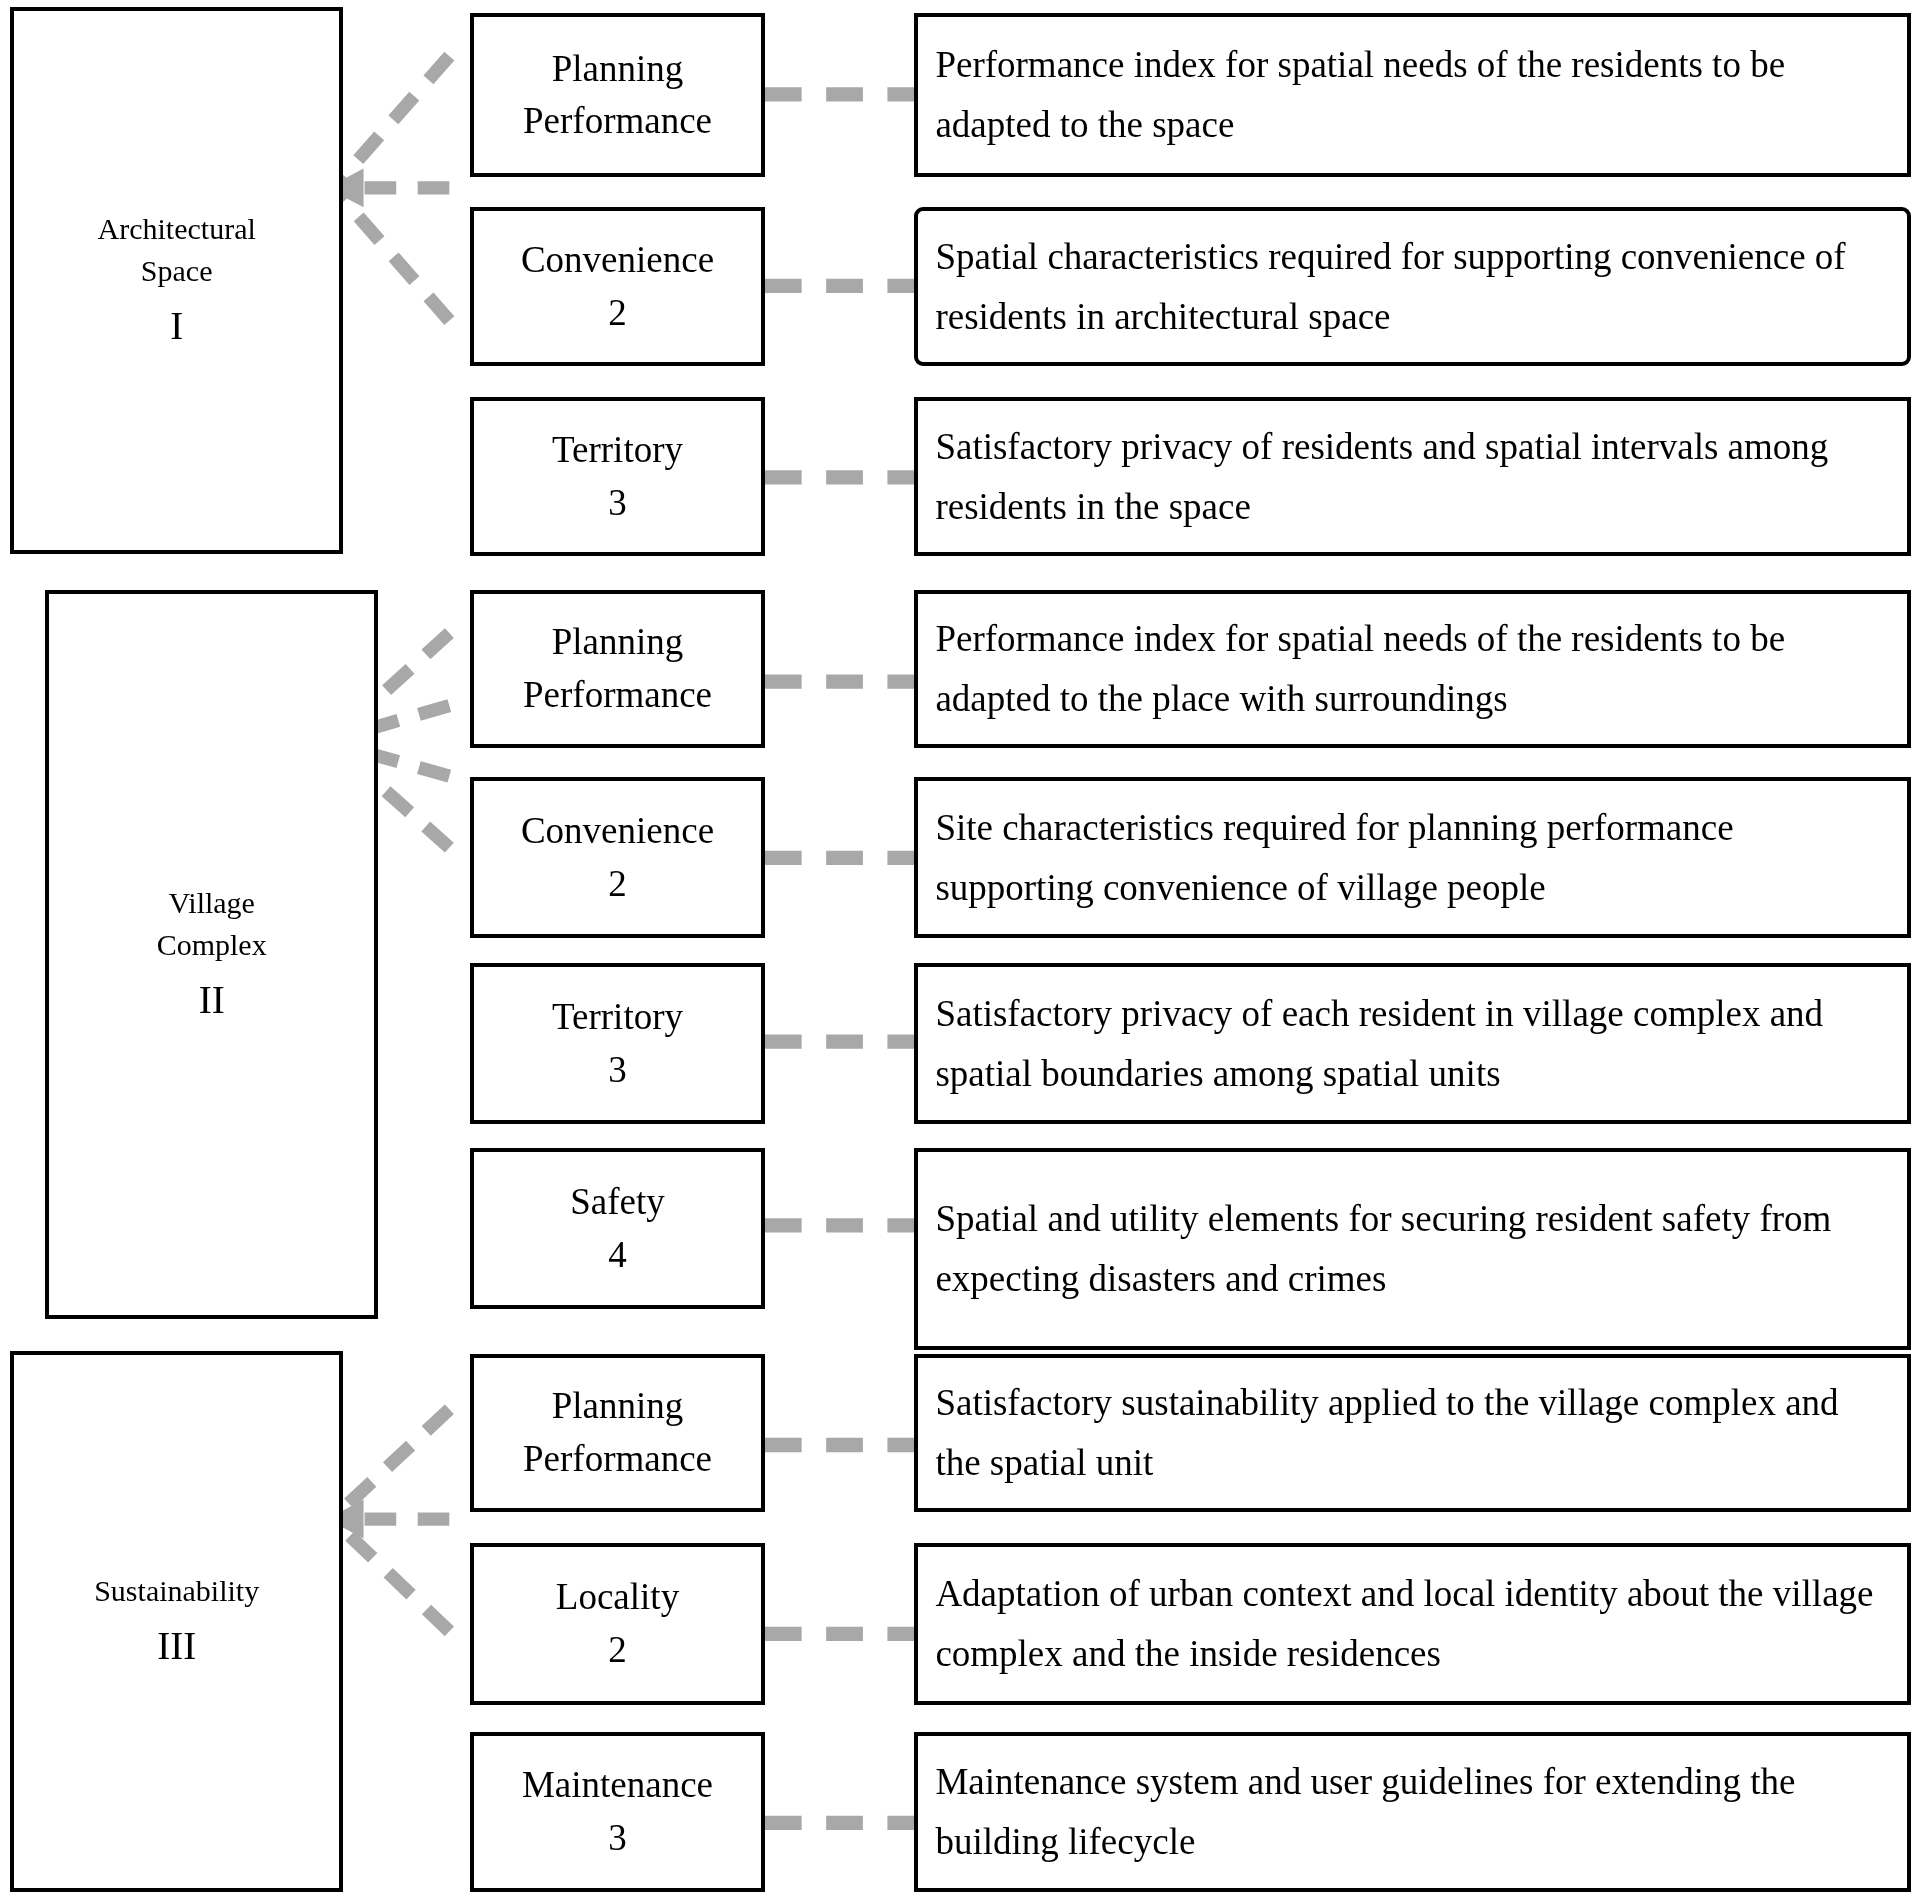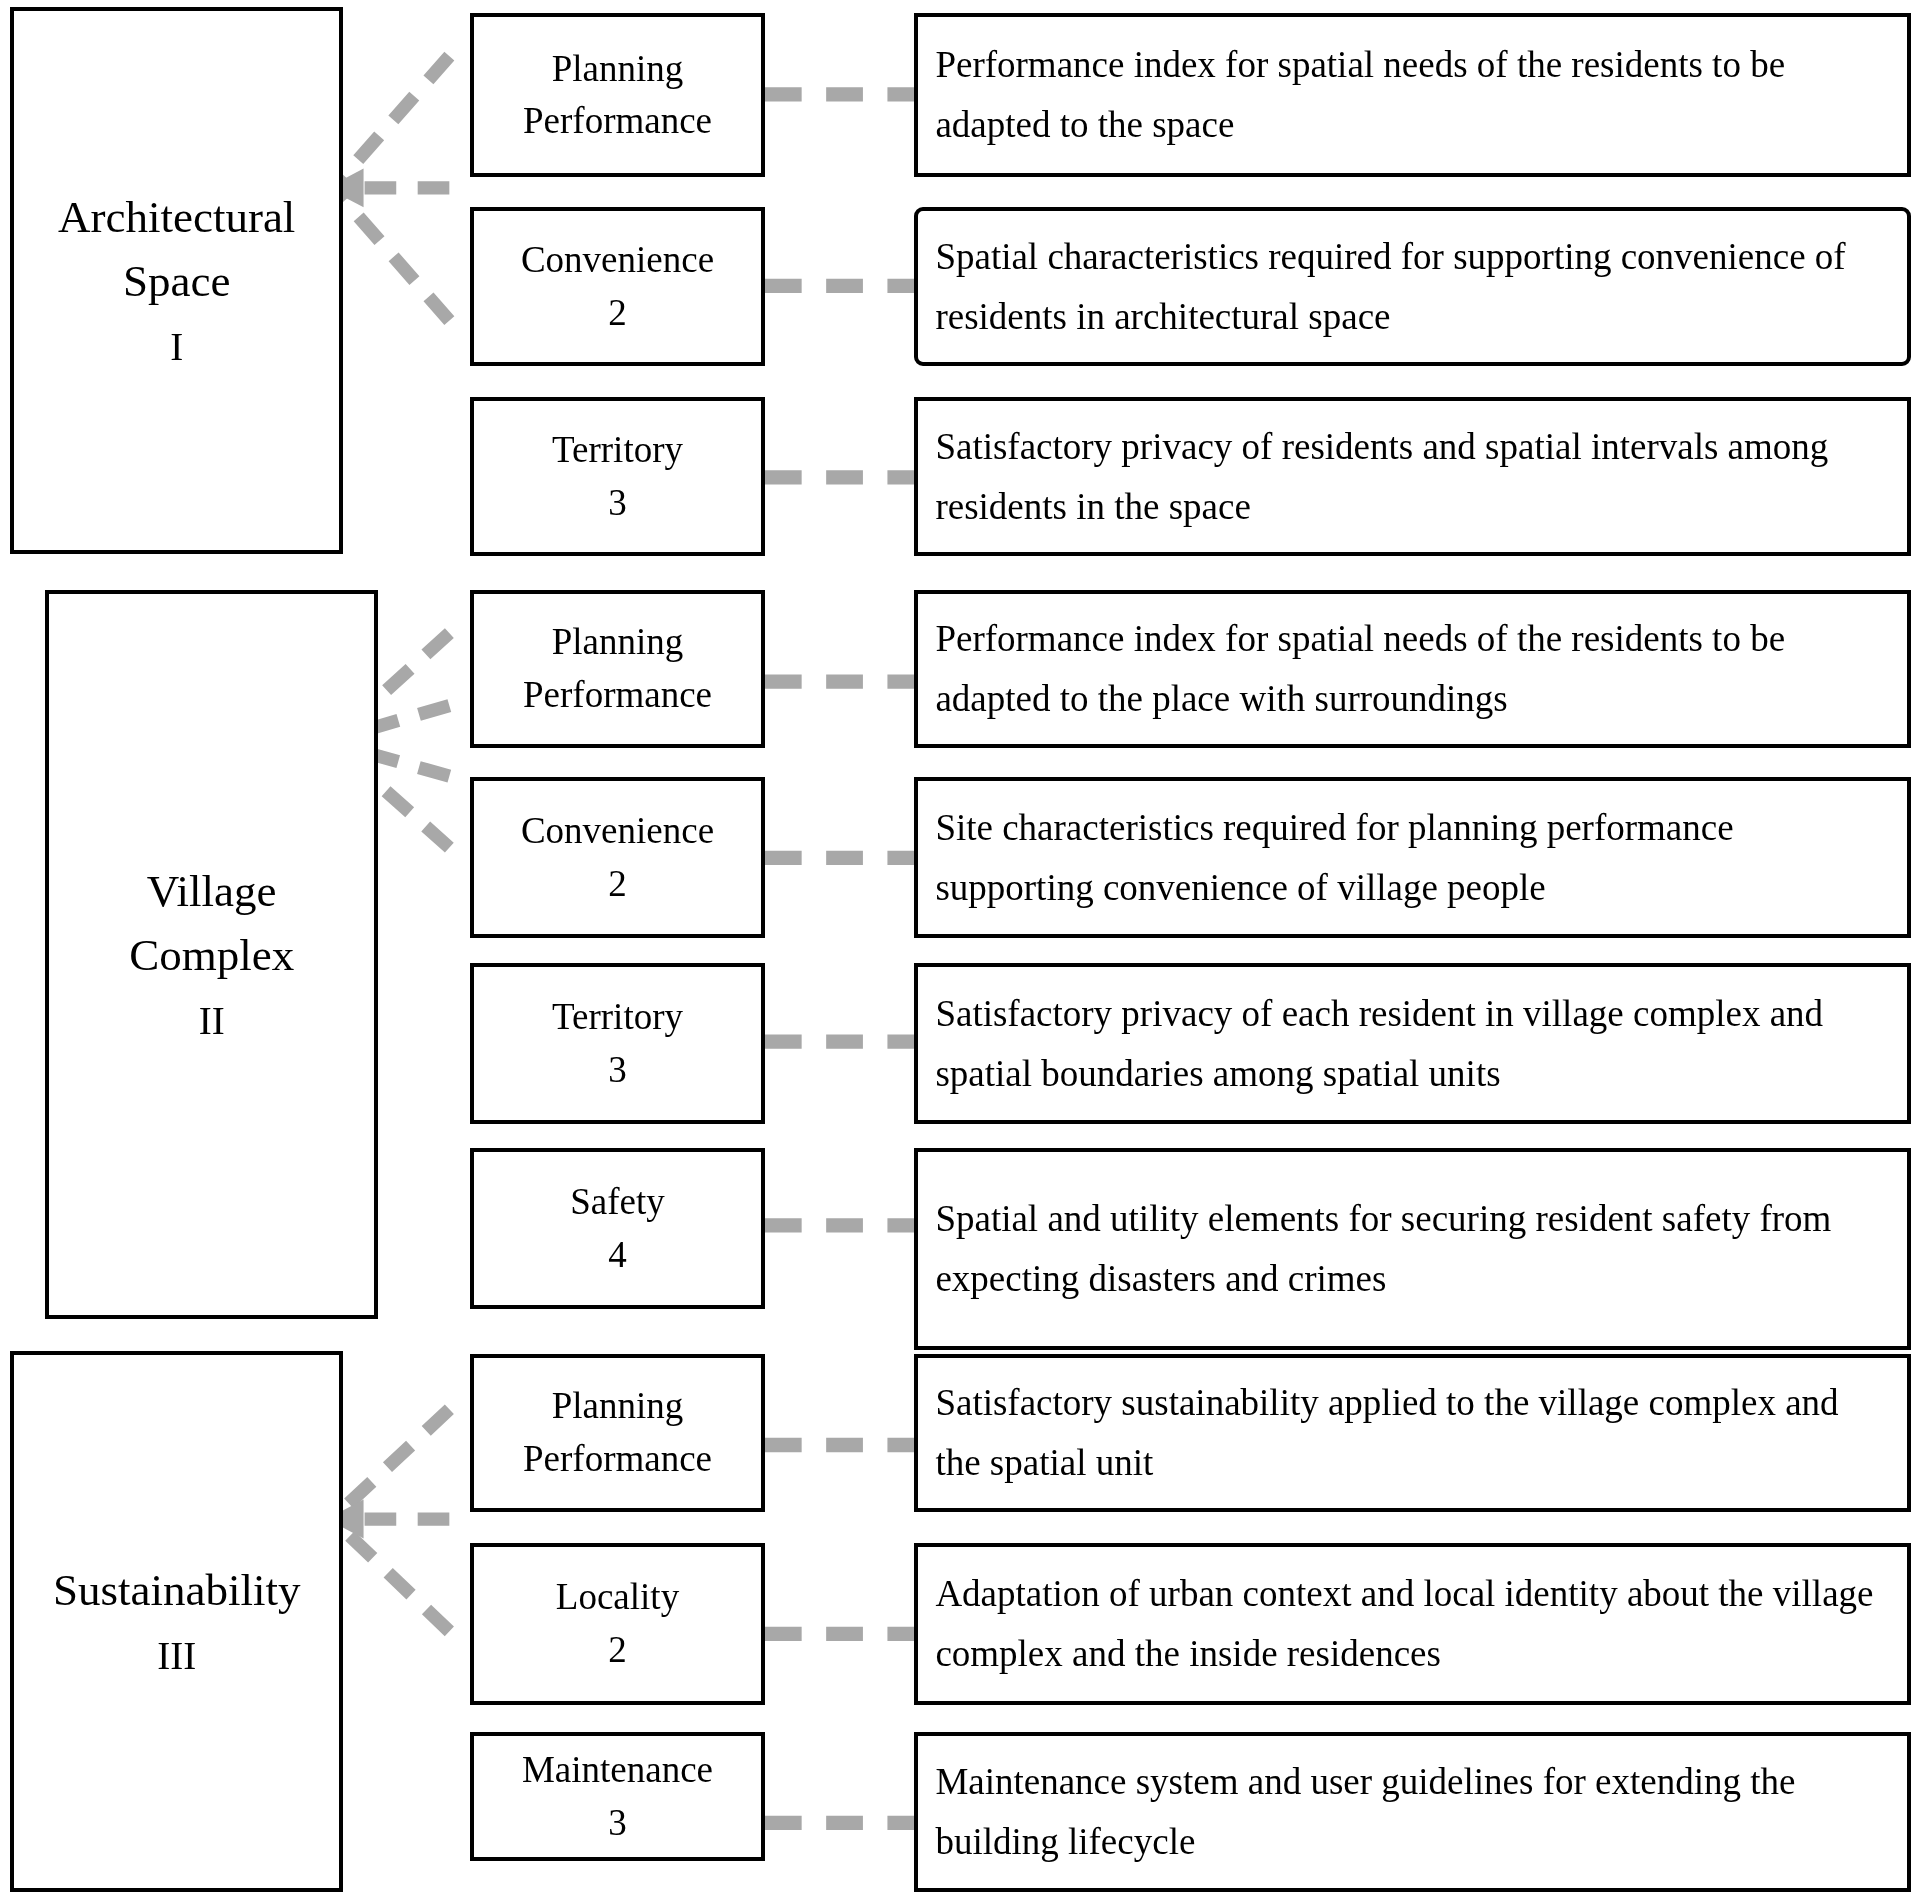--- a/index.html
+++ b/index.html
@@ -26,21 +26,21 @@
     align-items: center;
     justify-content: center;
     text-align: center;
     color: #000000;
   }
   
   .cat-box {
     padding: 0 10.2px;
   }
   .cat-box .cat-title {
-    font-size: 45px;
+    font-size: 30px;
     line-height: 1.42;
     white-space: pre-line;
   }
   .cat-box .cat-numeral {
     font-size: 39px;
     line-height: 1.42;
     margin-top: 5.1px;
   }
   
   .crit-box {
@@ -211,21 +211,21 @@
   </div>
 
   <div class="box crit-box" style="left:470px; top:1543px; width:295px; height:162px;">
     <div class="crit-title">Locality</div>
     <div class="crit-num">2</div>
   </div>
   <div class="box desc-box" style="left:914px; top:1543px; width:997px; height:162px;">
     <div class="desc-text">Adaptation of urban context and local identity about the village complex and the inside residences</div>
   </div>
 
-  <div class="box crit-box" style="left:470px; top:1732px; width:295px; height:129px;">
+  <div class="box crit-box" style="left:470px; top:1732px; width:295px; height:160px;">
     <div class="crit-title">Maintenance</div>
     <div class="crit-num">3</div>
   </div>
   <div class="box desc-box" style="left:914px; top:1732px; width:997px; height:160px;">
     <div class="desc-text">Maintenance system and user guidelines for extending the building lifecycle</div>
   </div>
 
 </div>
 
 

